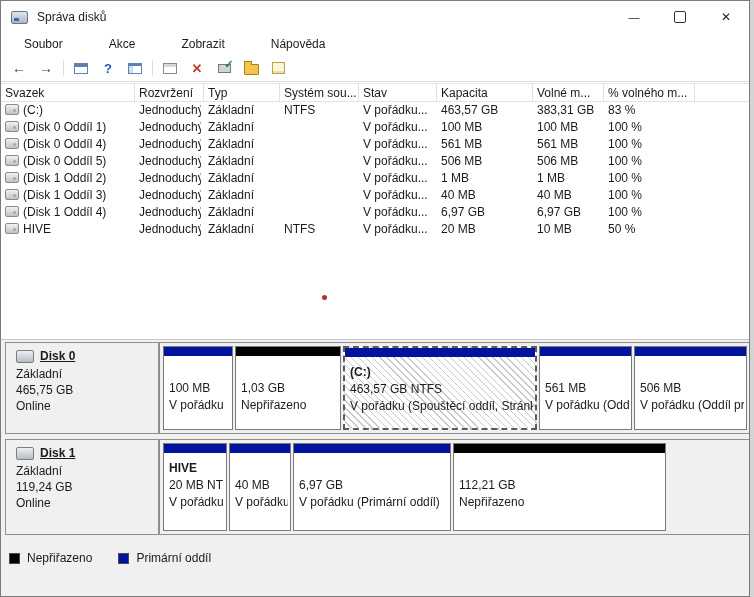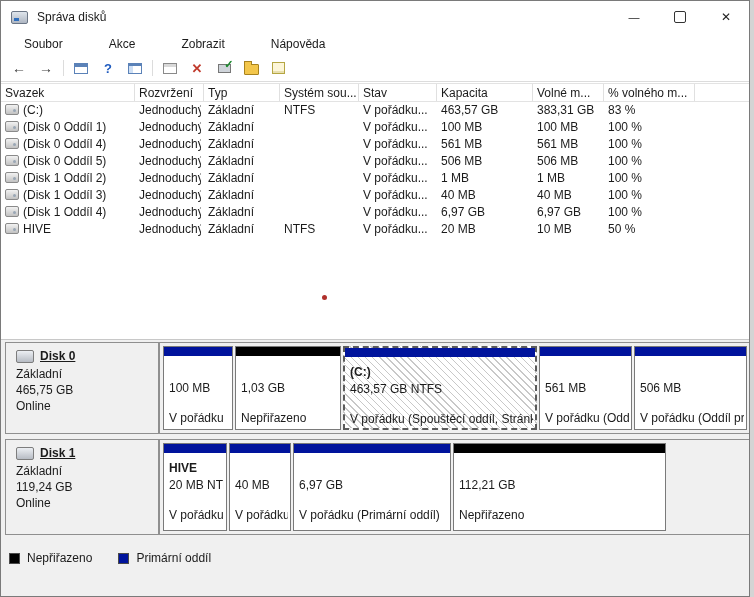--- a/index.html
+++ b/index.html
@@ -66,21 +66,21 @@
   .parts{position:absolute;left:154px;right:0;top:0;bottom:0;background:#f0f0f0;border:1px solid #8f8f8f;display:flex;gap:2px;padding:3px;}
   .part{position:relative;background:#fff;border:1px solid #7a7a7a;overflow:hidden;flex:0 0 auto;}
   .grow{flex:1 1 auto;}
   .strip{position:absolute;top:0;left:0;right:0;height:9px;}
   .primary{background:#00139c;}
   .unalloc{background:#000000;}
   .sel{background:repeating-linear-gradient(45deg,#ffffff 0 4px,#c8c8c8 4px 5px);border:2px dashed #5b5b5b;}
   .pline{position:absolute;left:5px;right:2px;font-size:12px;white-space:nowrap;overflow:hidden;}
   .l1{top:17px;font-weight:bold;}
   .l2{top:34px;}
-  .l3{top:51px;margin-top:13px;}
+  .l3{top:51px;}
 
   
   .legend{position:absolute;left:8px;top:211px;display:flex;align-items:center;font-size:12px;}
   .sw{width:11px;height:11px;border:1px solid #4a4a4a;margin-right:7px;}
   .sw-black{background:#000000;}
   .sw-navy{background:#00139c;}
   .leg-label{margin-right:26px;}
 
   
   .red-dot{position:absolute;left:321px;top:294px;width:5px;height:5px;border-radius:50%;background:#b0302c;}

